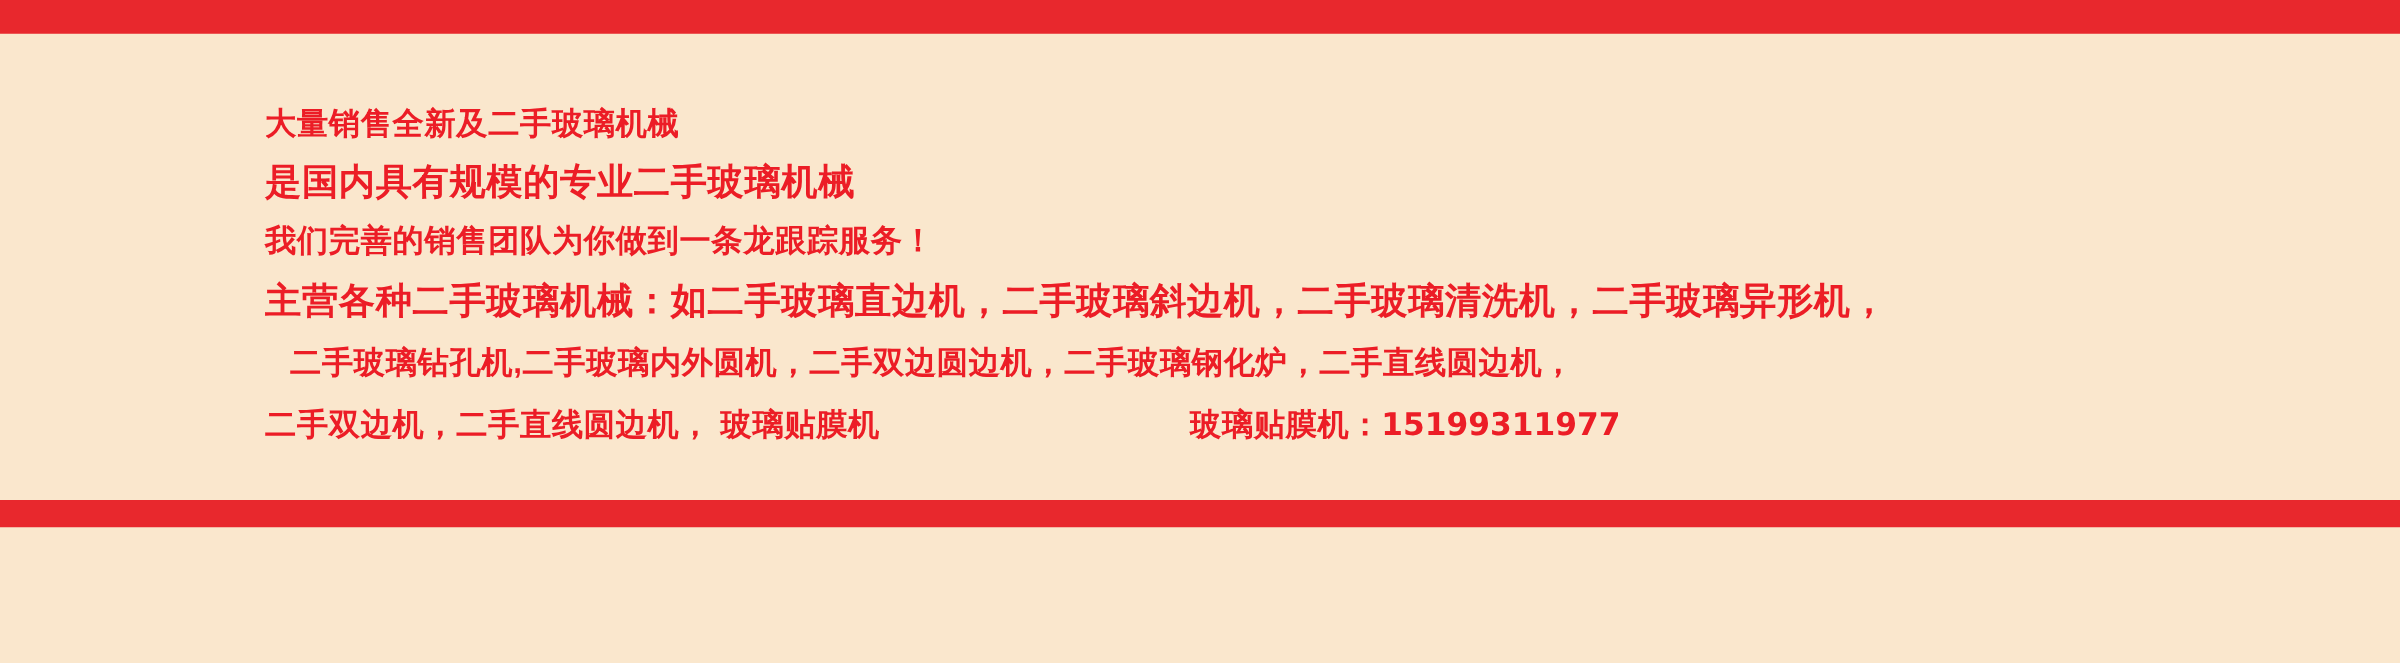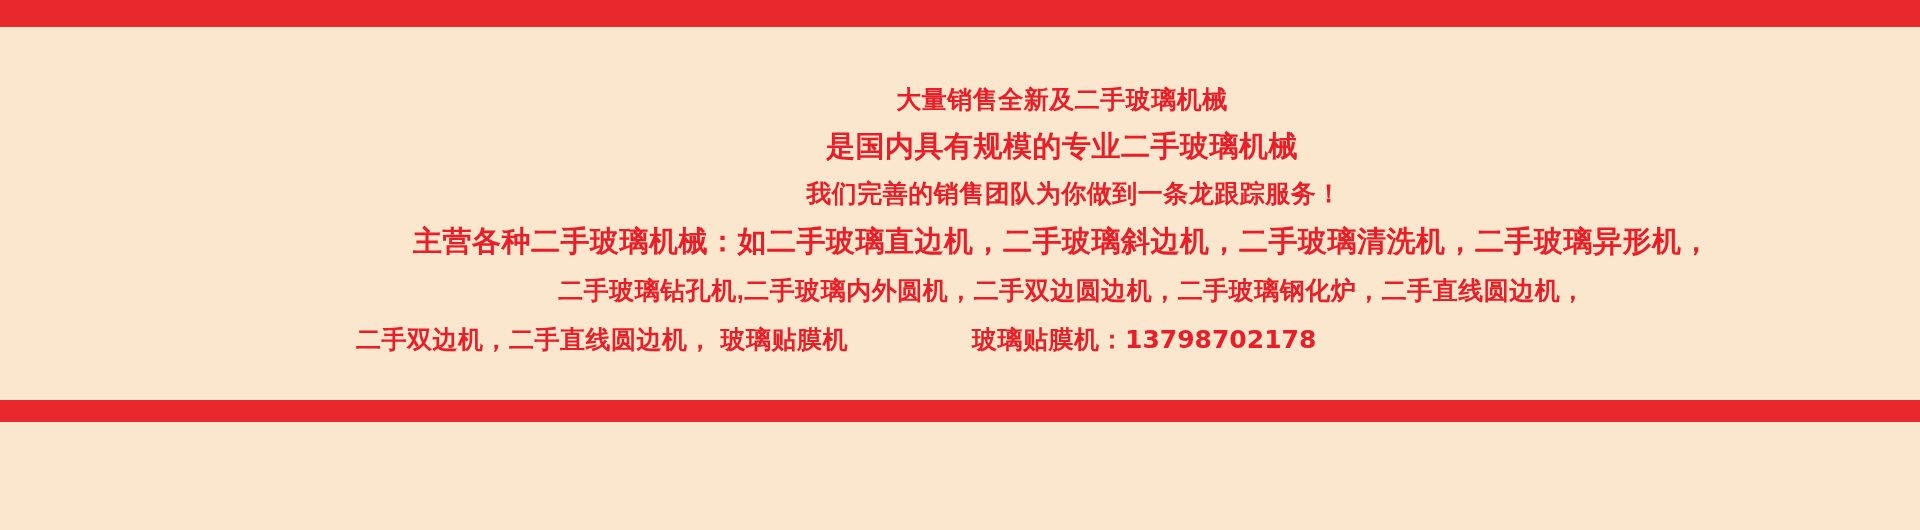--- a/index.html
+++ b/index.html
@@ -29,34 +29,33 @@
   .bar-top {
     top: 0;
     height: 27px;
   }
   .bar-bottom {
     top: 400px;
     height: 22px;
   }
   .content {
     position: absolute;
-    left: 232px;
+    left: 212px;
     top: 75px;
     width: 1660px;
-    text-align: center;
   }
   .line {
     color: #ec1d26;
     font-weight: 700;
     white-space: nowrap;
     letter-spacing: 0.5px;
   }
   .line-1 { font-size: 25px; line-height: 48px; }
   .line-2 { font-size: 29px; line-height: 46px; }
-  .line-3 { font-size: 25px; line-height: 48px; margin-left: 24px; }
+  .line-3 { font-size: 25px; line-height: 48px; }
   .line-4 { font-size: 29px; line-height: 49px; }
   .line-5 { font-size: 25px; line-height: 49px; margin-left: 20px; }
   .line-6 {
     font-size: 25px;
     line-height: 49px;
     display: flex;
     align-items: baseline;
   }
   .line-6 .machines {
     display: inline-block;
@@ -90,20 +89,20 @@
   <div class="bar bar-top"></div>
 
   <div class="content">
     <div class="line line-1">大量销售全新及二手玻璃机械</div>
     <div class="line line-2">是国内具有规模的专业二手玻璃机械</div>
     <div class="line line-3">我们完善的销售团队为你做到一条龙跟踪服务！</div>
     <div class="line line-4">主营各种二手玻璃机械：如二手玻璃直边机，二手玻璃斜边机，二手玻璃清洗机，二手玻璃异形机，</div>
     <div class="line line-5">二手玻璃钻孔机,二手玻璃内外圆机，二手双边圆边机，二手玻璃钢化炉，二手直线圆边机，</div>
     <div class="line line-6">
       <span class="machines">二手双边机，二手直线圆边机， 玻璃贴膜机</span>
-      <span class="contact"><span>玻璃贴膜机：</span><span class="contact-number">13798702178</span></span>
+      <span class="contact"><span>玻璃贴膜机：</span><span class="contact-number">15199311977</span></span>
     </div>
   </div>
 
   <div class="bar bar-bottom"></div>
   <div class="below-strip"></div>
 
 </div>
 
 </body></html>

